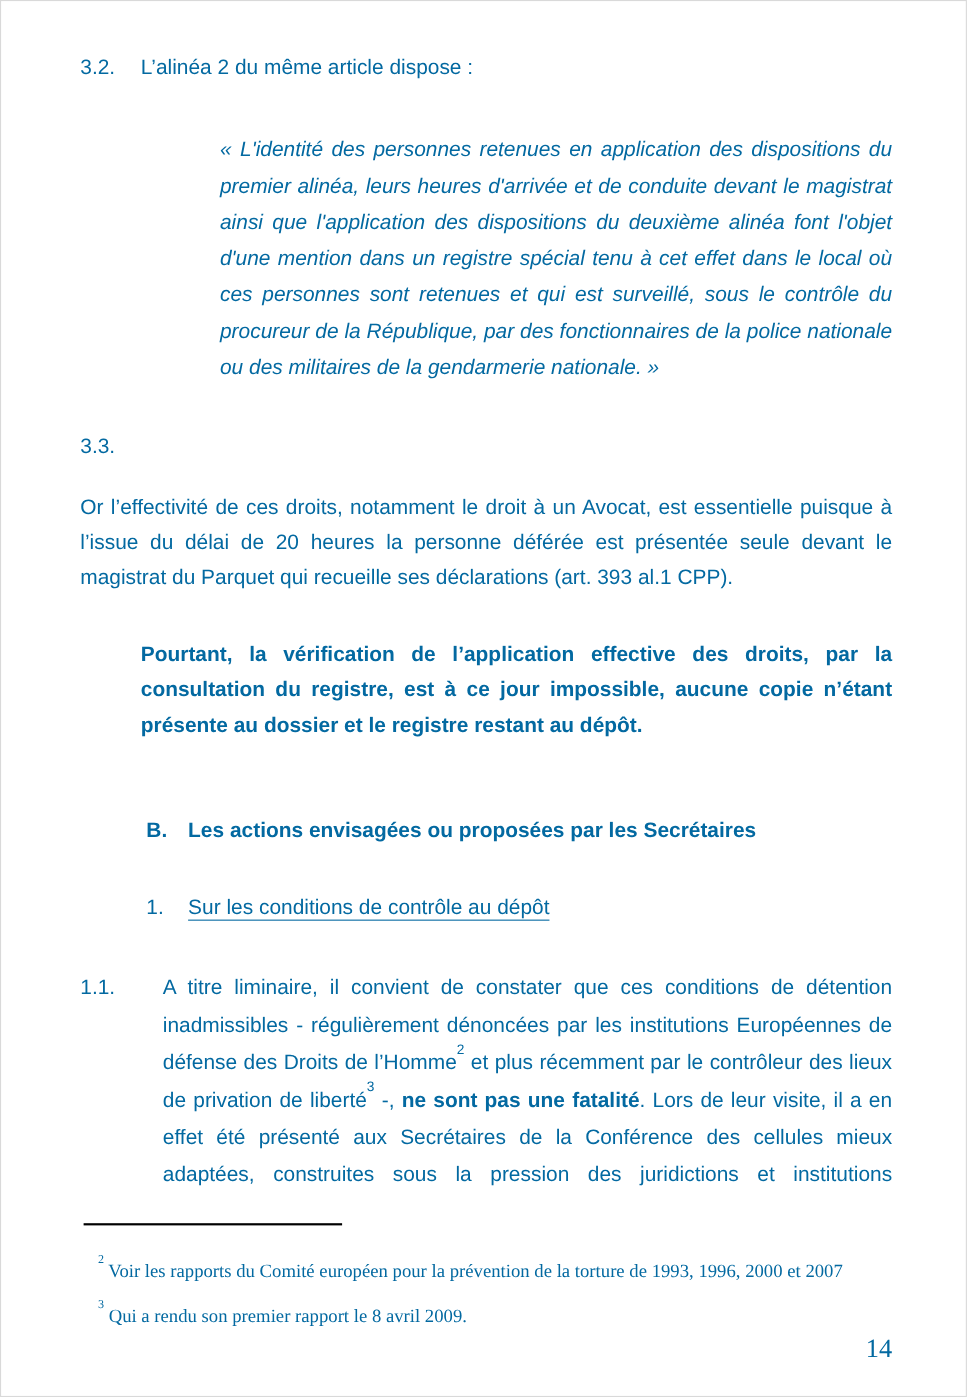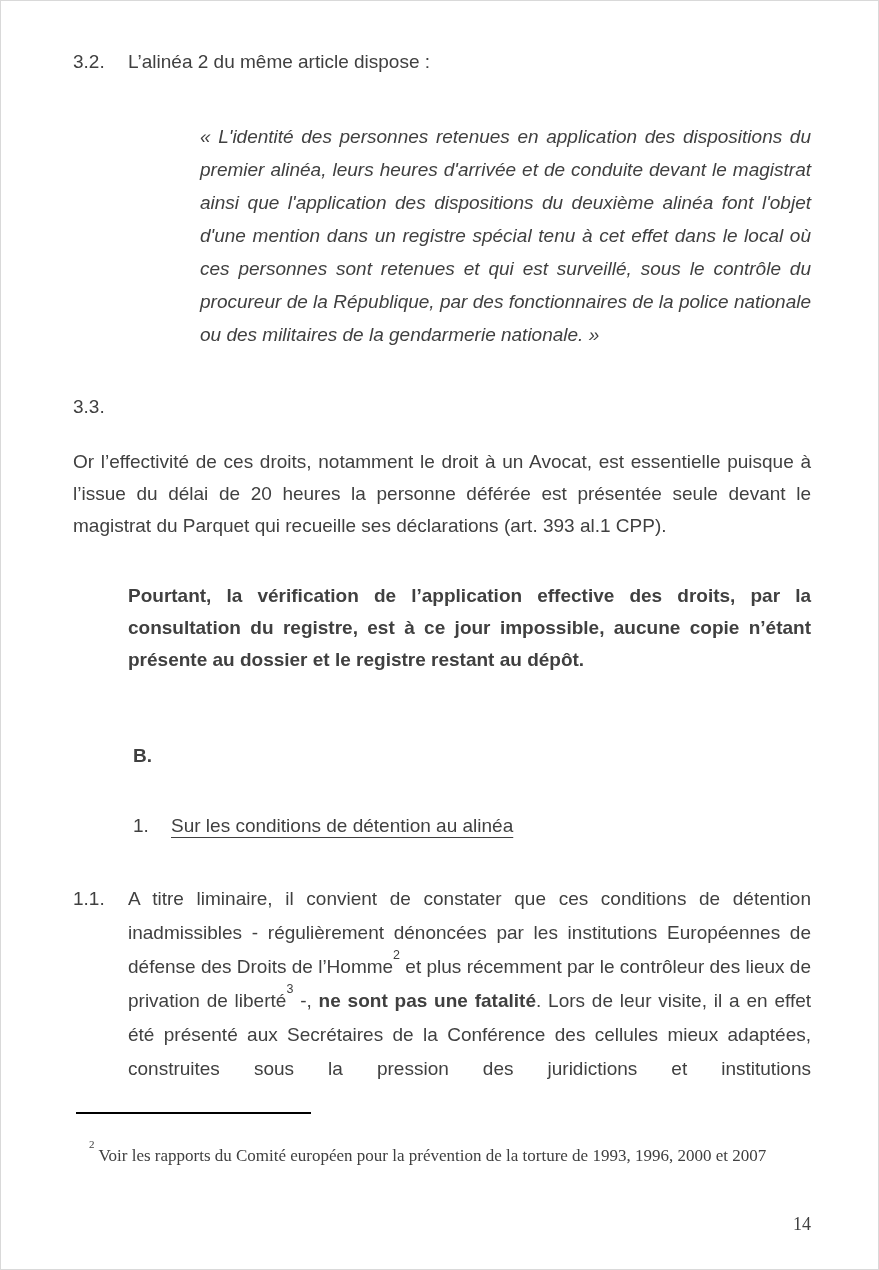--- a/index.html
+++ b/index.html
@@ -3,21 +3,21 @@
 <meta charset="utf-8">
 <style>
   * { margin: 0; padding: 0; box-sizing: border-box; }
   html, body { background: #ffffff; }
   .page {
     width: 879px;
     height: 1270px;
     position: relative;
     margin: 0 auto;
     background: #ffffff;
-    color: #404040;
+    color: #0369a1;
     font-family: "Liberation Sans", sans-serif;
     font-size: 19px;
     border: 1px solid #d9d9d9;
     overflow: hidden;
   }
   .content { padding: 45px 67px 0 72px; }
 
   
   .numbered { display: flex; align-items: flex-start; }
   .numbered .num { flex: 0 0 55px; }
@@ -36,21 +36,21 @@
   .p33 { margin-top: 40px; flex-direction: column; }
   .pourtant { margin-top: 38px; margin-left: 55px; line-height: 32px; text-align: justify; font-weight: bold; }
 
   
   .heading { display: flex; margin-left: 60px; line-height: 32px; }
   .heading .hnum { flex: 0 0 38px; }
   .heading-b { margin-top: 64px; font-weight: bold; }
   .heading-1 { margin-top: 38px; }
   .heading-1 .htitle { text-decoration: underline; text-underline-offset: 5px; }
 
-  .p11 { margin-top: 40px; line-height: 34px; }
+  .p11 { margin-top: 40px; line-height: 34px; gap: 20px; }
   .p11 .text { text-align: justify; text-align-last: justify; }
   .p11 .bold { font-weight: bold; }
 
   sup.ref {
     font-size: 12.5px;
     position: relative;
     top: -7px;
     line-height: 0;
   }
 
@@ -73,21 +73,21 @@
     position: relative;
     top: -6px;
     line-height: 0;
   }
 
   .page-number {
     position: absolute;
     top: 1213px;
     right: 67px;
     font-family: "Liberation Serif", serif;
-    font-size: 18px;
+    font-size: 24px;
   }
 </style>
 </head>
 <body>
 
 <div class="page">
   <div class="content">
 
     <div class="numbered para">
       <span class="num">3.2.</span>
@@ -98,34 +98,36 @@
 
     <div class="numbered para p33">
       <span class="num">3.3.</span>
       <p class="text">Or l’effectivité de ces droits, notamment le droit à un Avocat, est essentielle puisque à l’issue du délai de 20 heures la personne déférée est présentée seule devant le magistrat du Parquet qui recueille ses déclarations (art. 393 al.1 CPP).</p>
     </div>
 
     <p class="pourtant">Pourtant, la vérification de l’application effective des droits, par la consultation du registre, est à ce jour impossible, aucune copie n’étant présente au dossier et le registre restant au dépôt.</p>
 
     <div class="heading heading-b">
       <span class="hnum">B.</span>
+      <span class="htitle">Les actions envisagées ou proposées par les Secrétaires</span>
     </div>
 
     <div class="heading heading-1">
       <span class="hnum">1.</span>
-      <span class="htitle">Sur les conditions de détention au alinéa</span>
+      <span class="htitle">Sur les conditions de contrôle au dépôt</span>
     </div>
 
     <div class="numbered p11">
       <span class="num">1.1.</span>
       <p class="text"><span>A titre liminaire, il convient de constater que ces conditions de détention inadmissibles - régulièrement dénoncées par les institutions Européennes de défense des Droits de l’Homme</span><sup class="ref">2</sup><span> et plus récemment par le contrôleur des lieux de privation de liberté</span><sup class="ref">3</sup><span> -, </span><span class="bold">ne sont pas une fatalité</span><span>. Lors de leur visite, il a en effet été présenté aux Secrétaires de la Conférence des cellules mieux adaptées, construites sous la pression des juridictions et institutions</span></p>
     </div>
 
   </div>
 
   <div class="fn-rule"></div>
 
   <div class="footnotes">
     <p class="footnote footnote-2"><sup class="fnmark">2</sup> <span>Voir les rapports du Comité européen pour la prévention de la torture de 1993, 1996, 2000 et 2007</span></p>
+    <p class="footnote footnote-3"><sup class="fnmark">3</sup> <span>Qui a rendu son premier rapport le 8 avril 2009.</span></p>
   </div>
 
   <div class="page-number">14</div>
 </div>
 
 </body></html>

